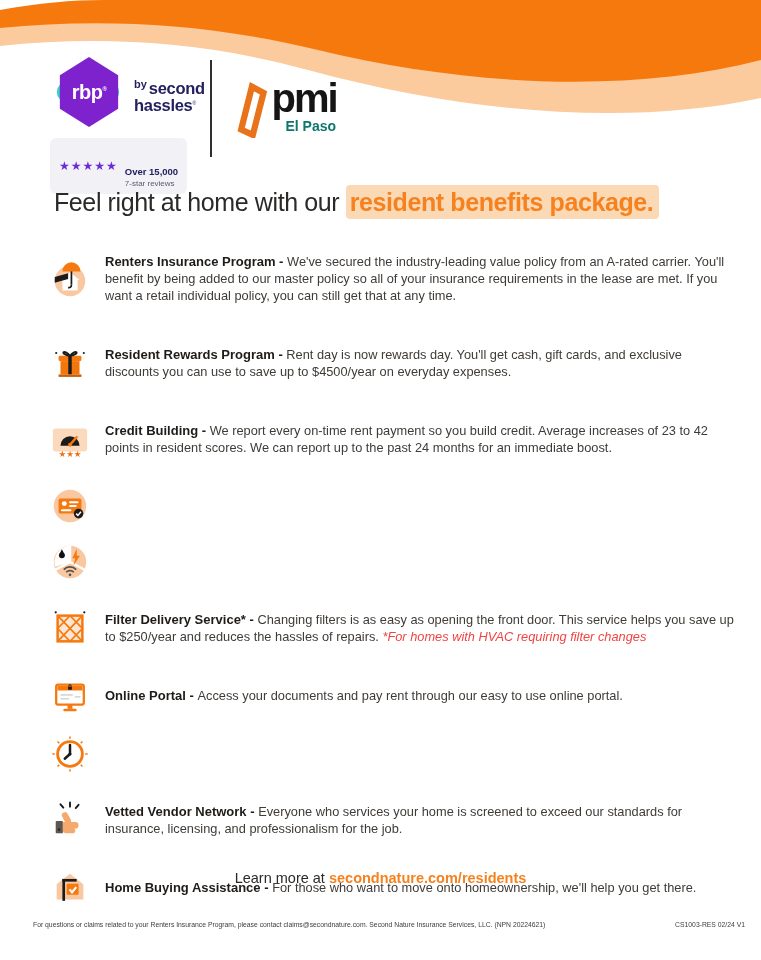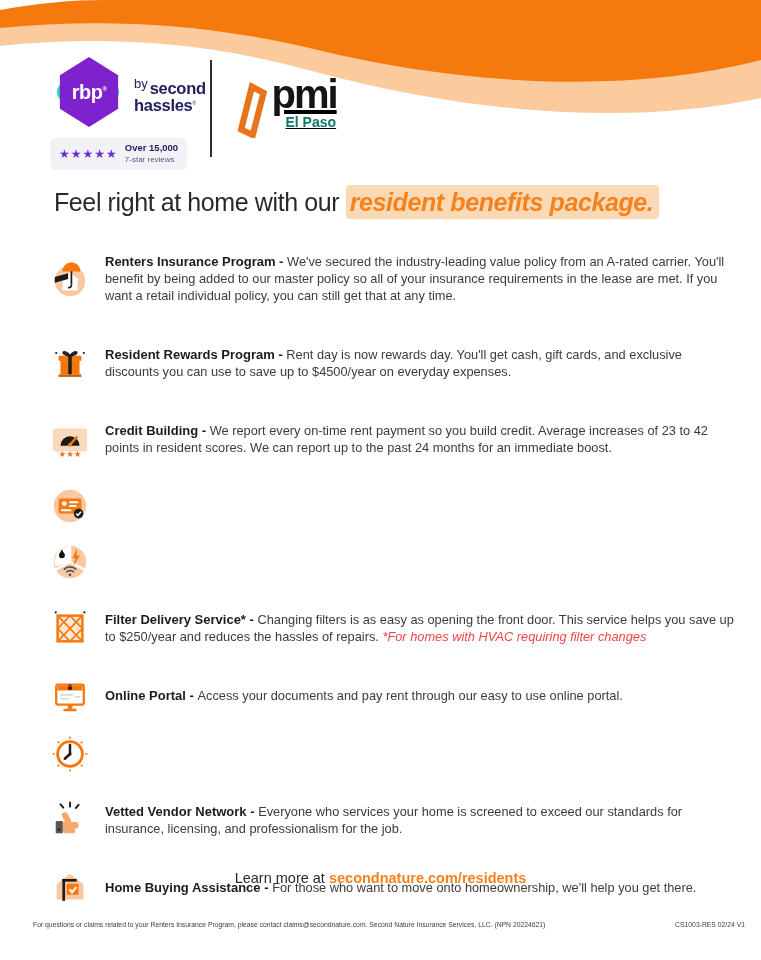--- a/index.html
+++ b/index.html
@@ -16,37 +16,37 @@
   .rbp-col{display:flex;flex-direction:column;align-items:flex-start;width:148px;}
   .rbp-lockup{display:flex;align-items:center;}
   .rbp-mark{position:relative;width:78px;height:76px;flex-shrink:0;}
   .rbp-teal{position:absolute;left:13px;top:13px;width:50px;height:50px;background:#35D1C5;border-radius:10px;transform:rotate(45deg);}
   .rbp-hex{position:absolute;left:8px;top:3px;width:62px;height:70px;background:#7E22CE;
     clip-path:polygon(50% 0%,97% 26%,97% 74%,50% 100%,3% 74%,3% 26%);
     display:flex;align-items:center;justify-content:center;}
   .rbp-hex span{color:#fff;font-weight:bold;font-size:20px;letter-spacing:-.5px;}
   .rbp-hex sup{color:#fff;font-size:6px;}
   .sn-text{margin-left:6px;margin-top:6px;color:#23205F;line-height:14px;}
-  .sn-by{font-size:13px;vertical-align:6px;margin-right:2px;font-weight:normal;}
+  .sn-by{font-size:11px;vertical-align:6px;margin-right:2px;font-weight:bold;}
   .sn-name{font-weight:bold;font-size:16.5px;letter-spacing:-.3px;}
   .sn-text sup{font-size:5px;}
   .review-badge{margin-top:8px;background:#F2F1F6;border-radius:6px;padding:5px 9px;display:flex;align-items:center;gap:7px;}
   .review-stars{color:#6C2BD9;font-size:12px;letter-spacing:1px;line-height:12px;}
   .review-text{display:flex;flex-direction:column;line-height:10px;}
-  .review-title{font-size:9.5px;font-weight:bold;color:#23205F;}
+  .review-title{font-size:9.5px;font-weight:bold;color:#23205F;margin-top:24px;}
   .review-sub{font-size:8px;color:#5a5a6e;margin-top:2px;}
   .brand-divider{width:1.5px;height:97px;background:#2f2f2f;margin:6px 0 0 12px;}
-  .pmi-lockup{display:flex;align-items:flex-start;margin:22px 0 0 22px;text-decoration:underline;}
+  .pmi-lockup{display:flex;align-items:center;margin:22px 0 0 22px;}
   .pmi-mark{margin-top:4px;}
   .pmi-textcol{margin-left:4px;display:flex;flex-direction:column;}
   .pmi-name{font-size:40px;font-weight:bold;color:#151515;letter-spacing:-2px;line-height:36px;}
   .pmi-loc{font-size:14px;font-weight:bold;color:#0f766e;margin:2px 0 0 14px;}
   
   .headline{position:absolute;top:188px;left:54px;width:690px;font-size:25px;letter-spacing:-.4px;color:#2c2a28;white-space:nowrap;}
-  .headline .hl{color:#F6821F;font-weight:bold;background:#FBD9B5;padding:3px 6px 3px 4px;border-radius:4px;font-style:italic;}
+  .headline .hl{color:#F6821F;font-weight:bold;background:#FBD9B5;padding:3px 6px 3px 4px;border-radius:4px;}
   
   .benefits{position:absolute;top:240px;left:50px;width:688px;display:flex;flex-direction:column;gap:16px;}
   .benefit-row{display:flex;align-items:center;gap:15px;}
   .b-icon{width:40px;height:40px;flex-shrink:0;}
   .b-text{font-size:12.8px;line-height:1.32;color:#3f3b37;}
   .b-text strong{color:#1e1b18;font-size:13px;}
   .b-text em{color:#ef4444;}
   
   .learn-more{position:absolute;top:870px;left:0;width:761px;text-align:center;font-size:14.5px;color:#2c2a28;}
   .learn-more .link{color:#F6821F;font-weight:bold;}

